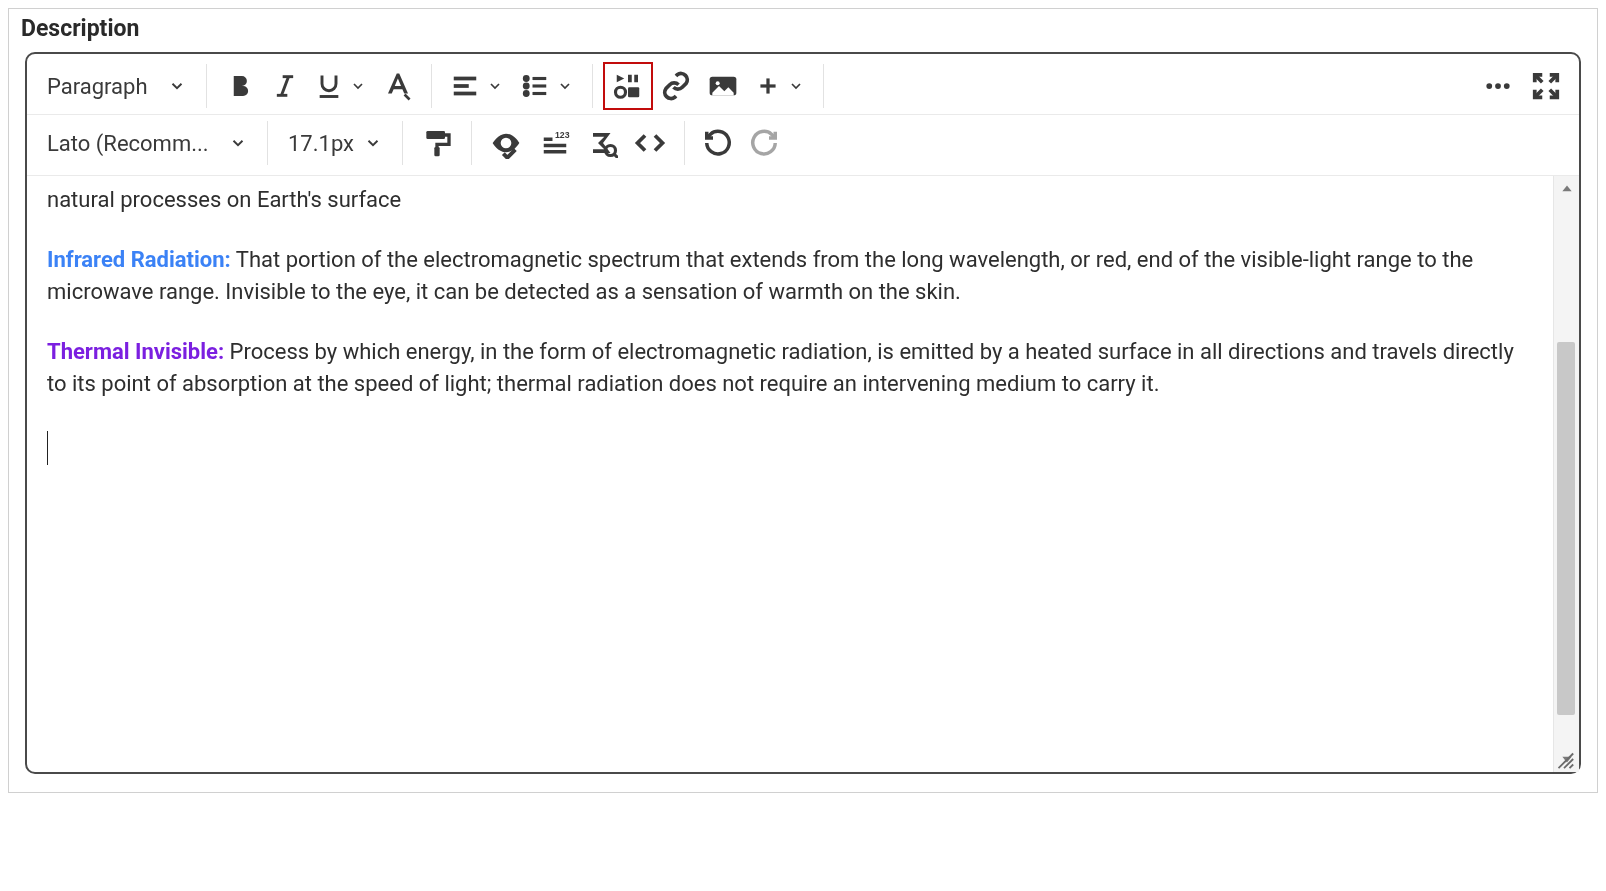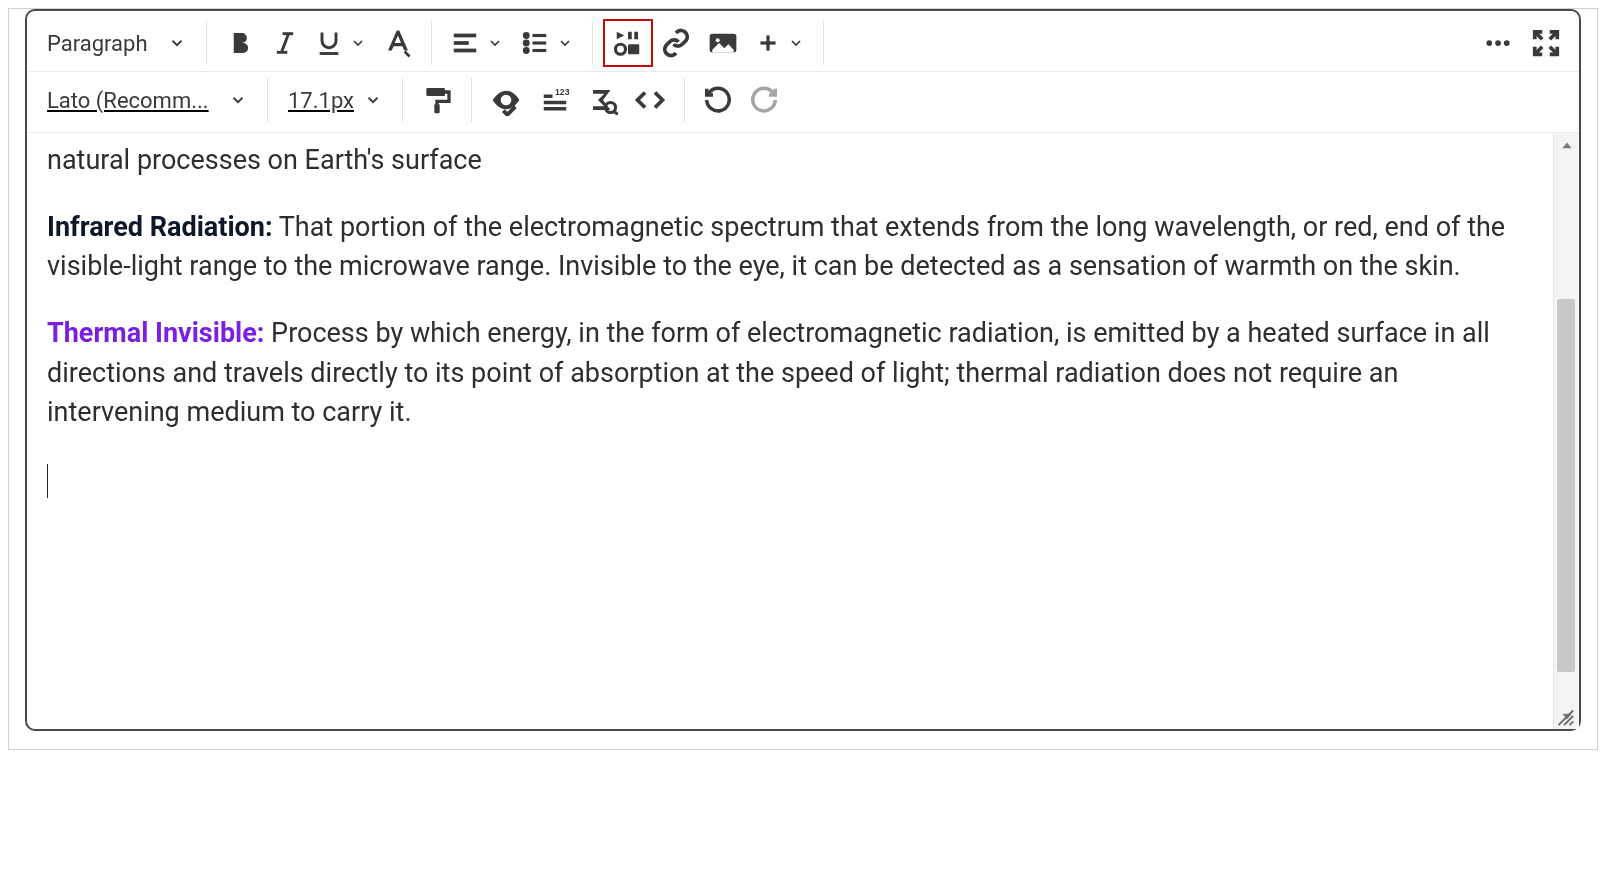--- a/index.html
+++ b/index.html
@@ -34,21 +34,20 @@
     padding: 8px 10px 4px;
     row-gap: 12px;
     border-bottom: 1px solid #eaeaea;
   }
   .toolbar-row2 {
     display: flex;
     align-items: center;
     padding: 4px 10px 8px;
     border-bottom: 1px solid #eaeaea;
     gap: 0;
-    text-decoration: underline;
   }
   .divider {
     height: 44px;
     width: 1px;
     background: #e2e2e2;
     margin: 0 10px;
   }
   .tb-button {
     display: inline-flex;
     align-items: center;
@@ -86,27 +85,27 @@
   .icon { display: inline-flex; }
   .editor-body {
     position: relative;
     display: flex;
     height: 596px;
   }
   .content {
     flex: 1;
     overflow-y: auto;
     padding: 8px 20px 16px;
-    font-size: 27px;
+    font-size: 22px;
     line-height: 1.45;
     color: #2e2e2e;
   }
   .content p { margin: 0 0 28px; }
   .content .intro-line { margin-bottom: 28px; }
-  .term-red { color: #0f172a; font-weight: 700; }
+  .term-red { color: #3b82f6; font-weight: 700; }
   .term-purple { color: #7b1fe0; font-weight: 700; }
   .extra { font-weight: 700; text-decoration: underline; }
   .link { color: #0d80e0; }
   .cursor-line {
     border-left: 1.5px solid #222;
     height: 34px;
     display: inline-block;
     margin-top: 4px;
   }
   .scrollbar {
@@ -145,20 +144,21 @@
     right: 4px;
     bottom: 2px;
     color: #6a6a6a;
   }
   svg { display: block; }
 </style>
 </head>
 <body>
 
 <div class="outer-frame">
+  <div class="label">Description</div>
 
   <div class="editor-frame">
 
     <div class="toolbar">
 
       <div class="tb-dropdown">
         <span class="dd-label">Paragraph</span>
         <span class="chev">
           <svg width="18" height="18" viewBox="0 0 24 24" fill="none" stroke="#3a3a3a" stroke-width="2.5">
               <polyline points="6 9 12 15 18 9"></polyline>

